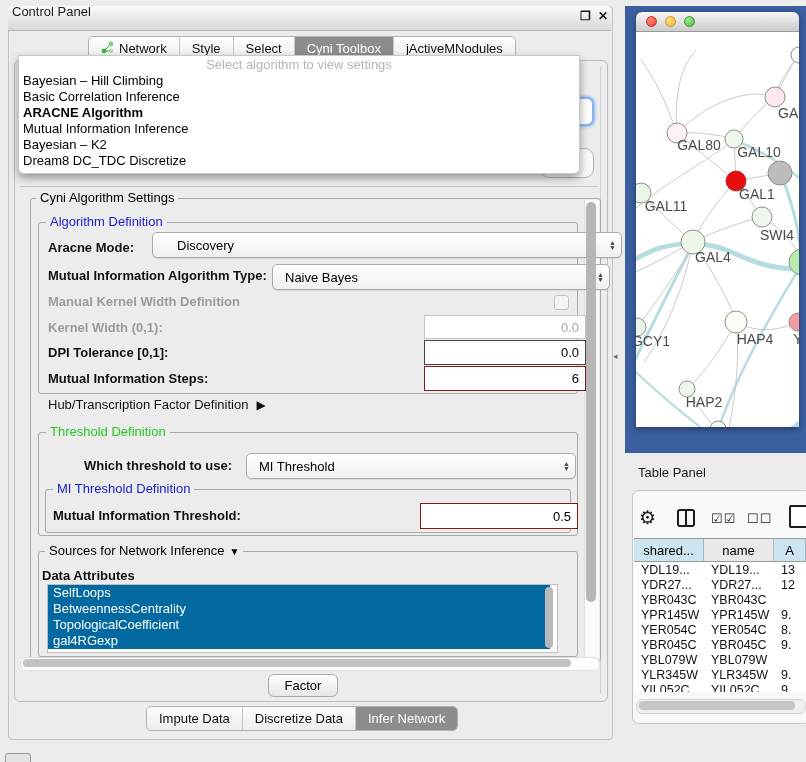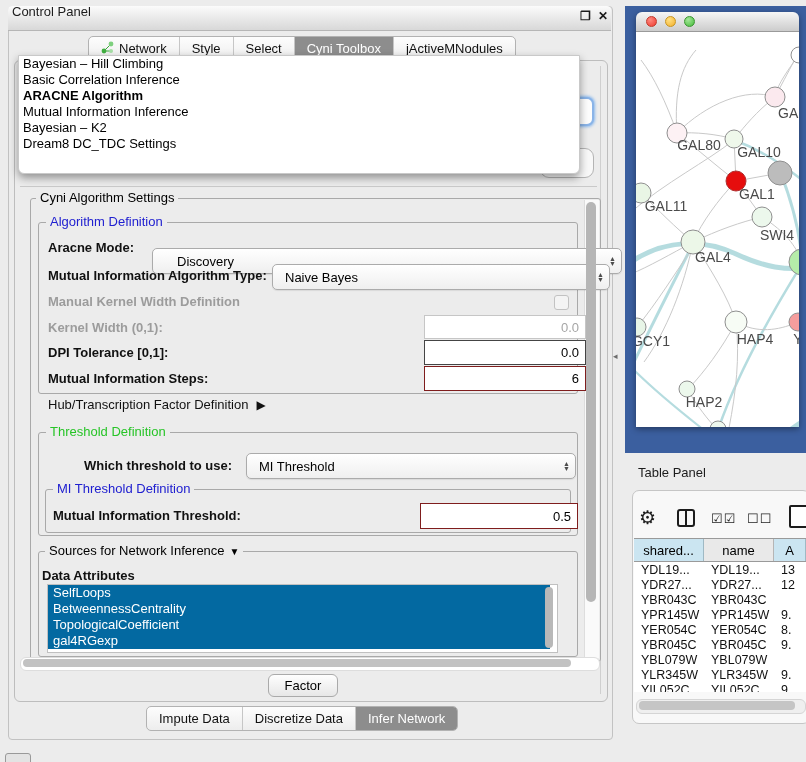--- a/index.html
+++ b/index.html
@@ -171,40 +171,41 @@
     </div>
   </div>
 
   <div id="tab-content"></div>
   <div class="peek" id="peek-combo"></div>
   <div class="peek" id="peek-box"></div>
   <div class="peek" id="sect-line"></div>
   <div id="outer-line"></div>
 
   <div id="algo-dropdown">
+    <div id="algo-header">Select algorithm to view settings</div>
     <div id="algo-list">
         <div class="dd-item">Bayesian – Hill Climbing</div>
         <div class="dd-item">Basic Correlation Inference</div>
         <div class="dd-item sel">ARACNE Algorithm</div>
         <div class="dd-item">Mutual Information Inference</div>
         <div class="dd-item">Bayesian – K2</div>
-        <div class="dd-item">Dream8 DC_TDC Settings</div>
+        <div class="dd-item">Dream8 DC_TDC Discretize</div>
       </div>
   </div>
 
   <div class="grp" style="left:30px;top:198px;width:569px;height:462px;"></div>
   <div class="grp-title" style="left:36px;top:191px;">Cyni Algorithm Settings</div>
   <div id="set-vtrack"></div>
   <div id="set-vthumb"></div>
 
   <div class="grp" style="left:38px;top:222px;width:538px;height:170px;"></div>
   <div class="grp-title t-blue" style="left:46px;top:215px;">Algorithm Definition</div>
 
   <div class="lbl b" style="left:48px;top:240px;">Aracne Mode:</div>
-  <div class="combo" style="left:152px;top:248px;width:420px;height:24px;padding-left:24px;">
+  <div class="combo" style="left:152px;top:232px;width:420px;height:24px;padding-left:24px;">
     <span>Discovery</span>
     <span class="arrows">
         <span>▲</span>
         <span>▼</span>
       </span>
   </div>
 
   <div class="lbl b" style="left:48px;top:268px;">Mutual Information Algorithm Type:</div>
   <div class="combo" style="left:272px;top:264px;width:300px;height:24px;">
     <span>Naive Bayes</span>

